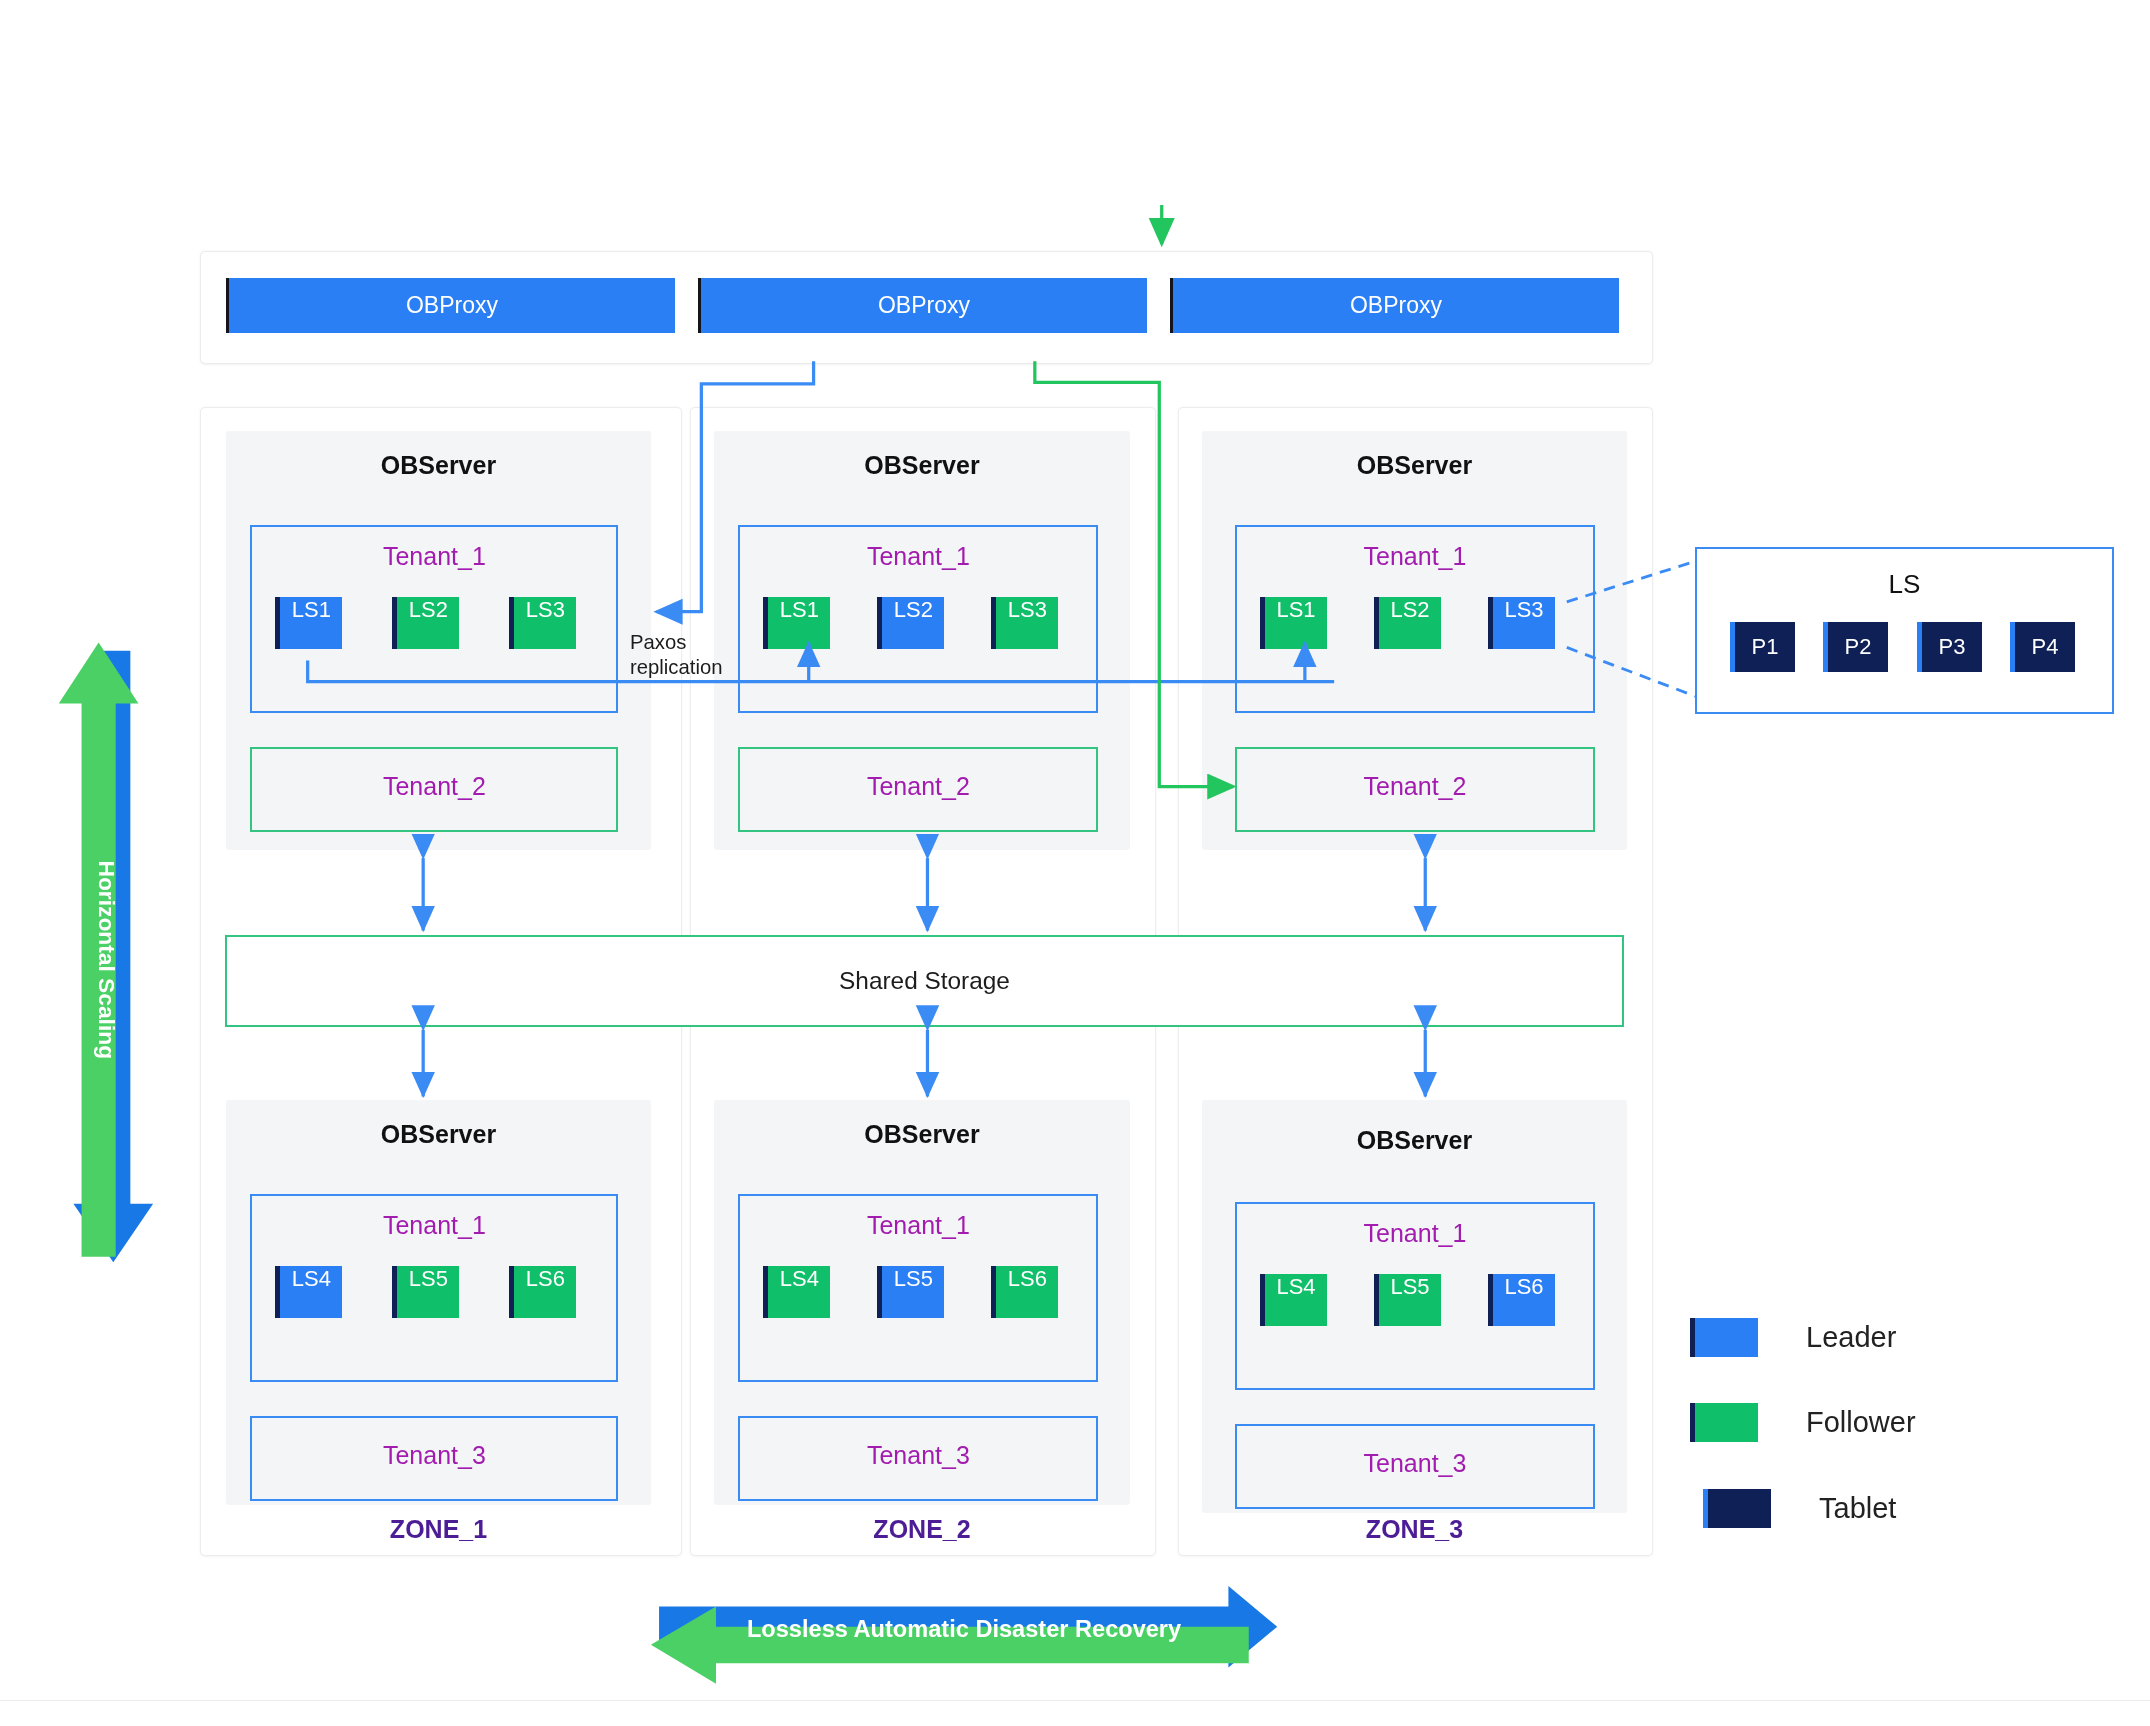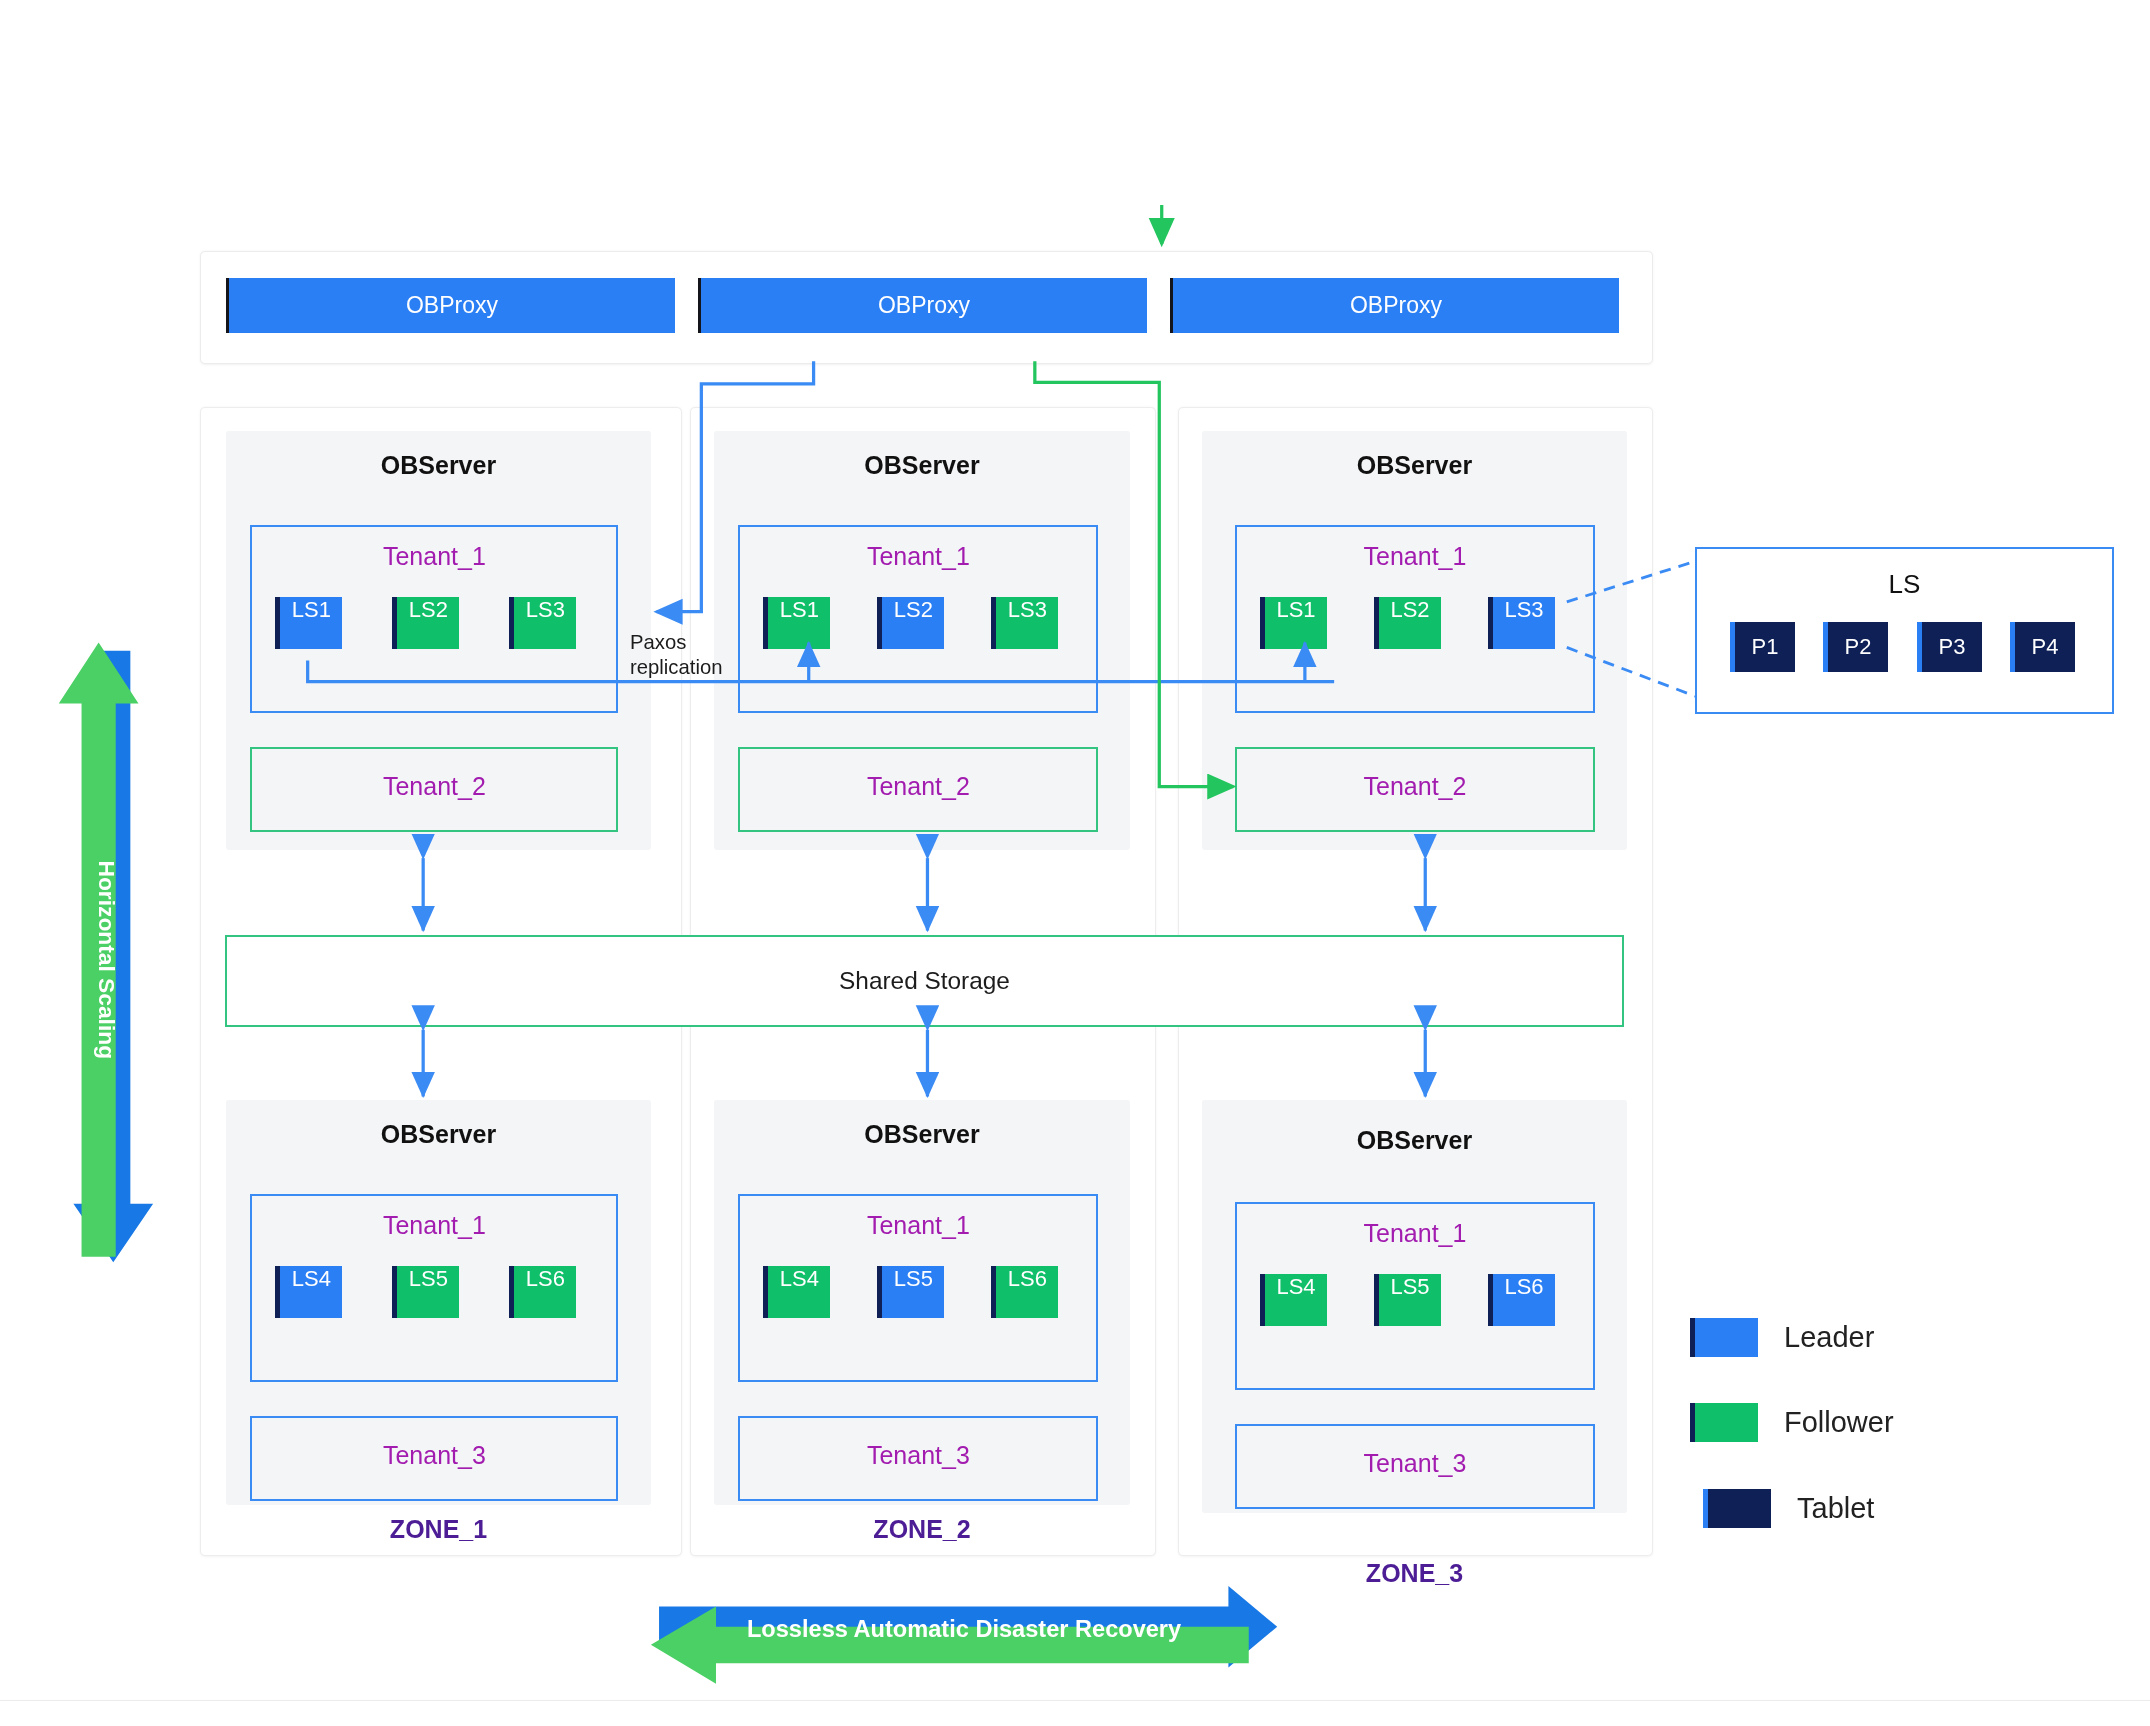--- a/index.html
+++ b/index.html
@@ -51,21 +51,21 @@
                   display:flex;align-items:center;justify-content:center;font-size:24.4px;color:#1c1c1c;}
 
   
   .ls-detail{position:absolute;background:#fff;border:2.4px solid #3b8bf5;}
   .ls-detail .title{position:absolute;left:0;right:0;text-align:center;font-size:26px;font-weight:normal;color:#111;}
   .pbox{position:absolute;background:#0e2055;color:#fff;font-size:22px;
         display:flex;align-items:center;justify-content:center;border-left:5.7px solid #2b7ff5;}
 
   
   .legend{position:absolute;}
-  .legend-row{position:absolute;display:flex;align-items:center;}
+  .legend-row{position:absolute;display:flex;align-items:center;gap:22px;}
   .legend-swatch{width:63px;height:39px;border-left:5.7px solid;}
   .legend-swatch.leader{background:#2b7ff5;border-left-color:#0e2055;}
   .legend-swatch.follower{background:#10bf69;border-left-color:#0e2055;}
   .legend-swatch.tablet{background:#0e2055;border-left-color:#2b7ff5;}
   .legend-text{margin-left:26px;font-size:29px;color:#222;}
 
   
   .paxos-label{position:absolute;font-size:20.3px;color:#1c1c1c;line-height:1.25;}
   .bottom-rule{position:absolute;left:0;right:0;height:0.8px;background:#ececec;}
 
@@ -204,21 +204,21 @@
         <span>LS5</span>
       </div>
       <div class="lsbox leader" style="left:251px;top:70px;width:62px;height:52px;">
         <span>LS6</span>
       </div>
     </div>
     <div class="tenant blue" style="left:33px;top:324px;width:356px;height:81px;">
       <div class="tenant-title" style="top:23px;">Tenant_3</div>
     </div>
   </div>
-  <div class="zone-label" style="left:1202px;top:1515px;width:425px;margin-top:44px;">ZONE_3</div>
+  <div class="zone-label" style="left:1202px;top:1515px;width:425px;">ZONE_3</div>
 
   <div class="shared-storage" style="left:225px;top:935px;width:1395px;height:88px;">
     <span>Shared Storage</span>
   </div>
 
   <div class="paxos-label" style="left:630px;top:630px;">
     <div>Paxos</div>
     <div>replication</div>
   </div>
 

